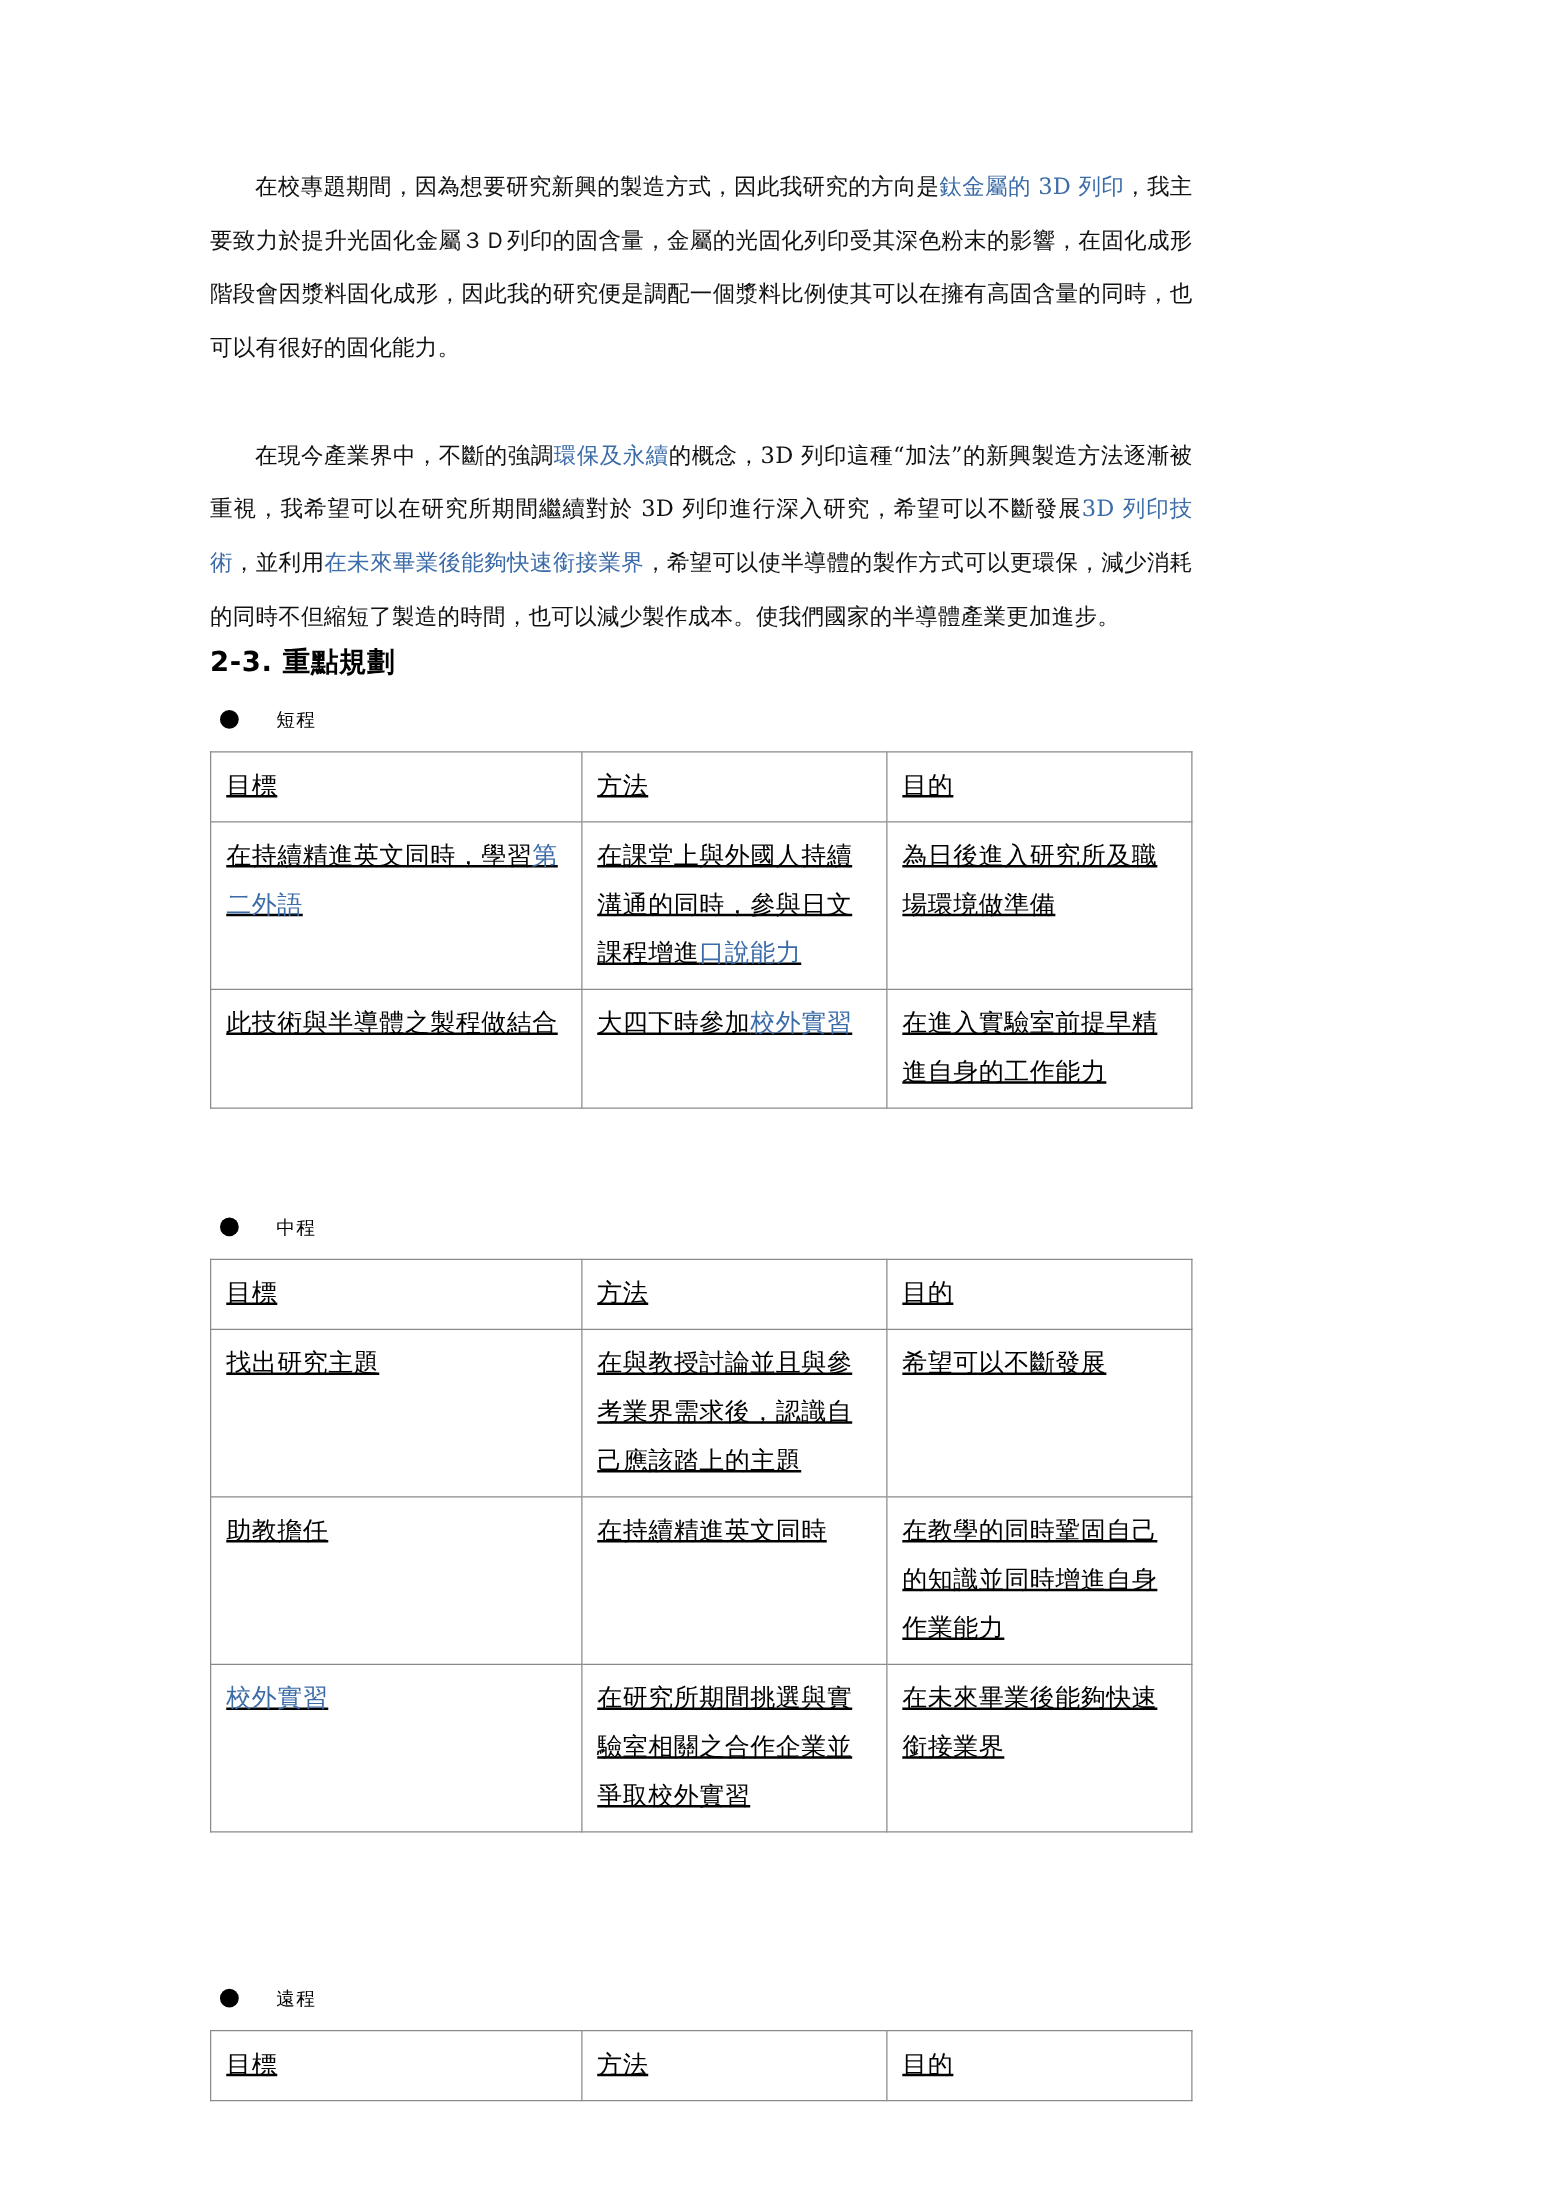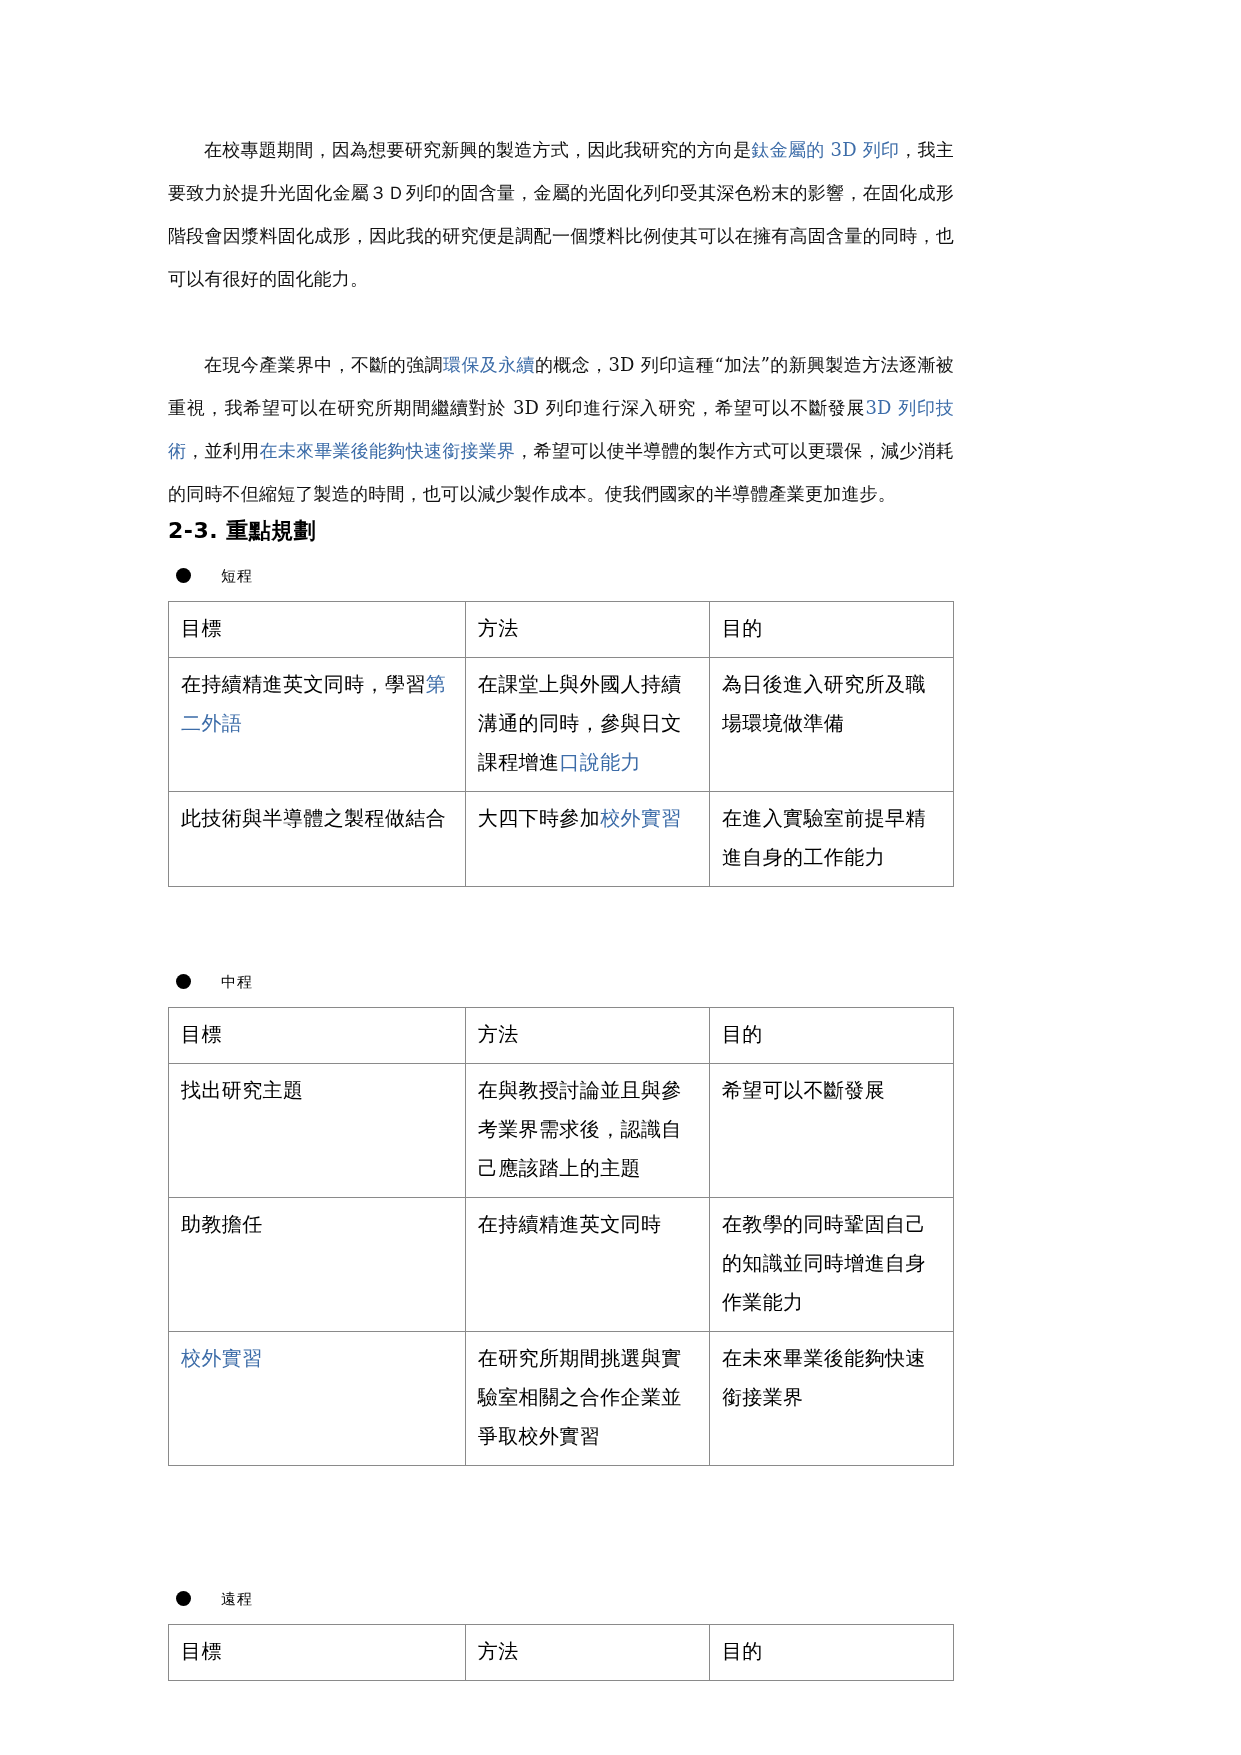--- a/index.html
+++ b/index.html
@@ -90,20 +90,21 @@
   table.plan-table td,
   table.plan-table th {
     border: 1px solid #8a8a8a;
     vertical-align: top;
     padding: 7px 10px 9px 12px;
     line-height: 39px;
     font-weight: normal;
     text-align: left;
     letter-spacing: 0.4px;
     word-break: break-all;
+    text-decoration: underline;
   }
   table.plan-table thead td {
     border-bottom: 1px solid #8a8a8a;
   }
   .col-goal   { width: 38.2%; }
   .col-method { width: 30.9%; }
   .col-purpose{ width: 30.9%; }
   .spacer-md  { height: 58px; }
   .spacer-lg  { height: 96px; }
 </style>

